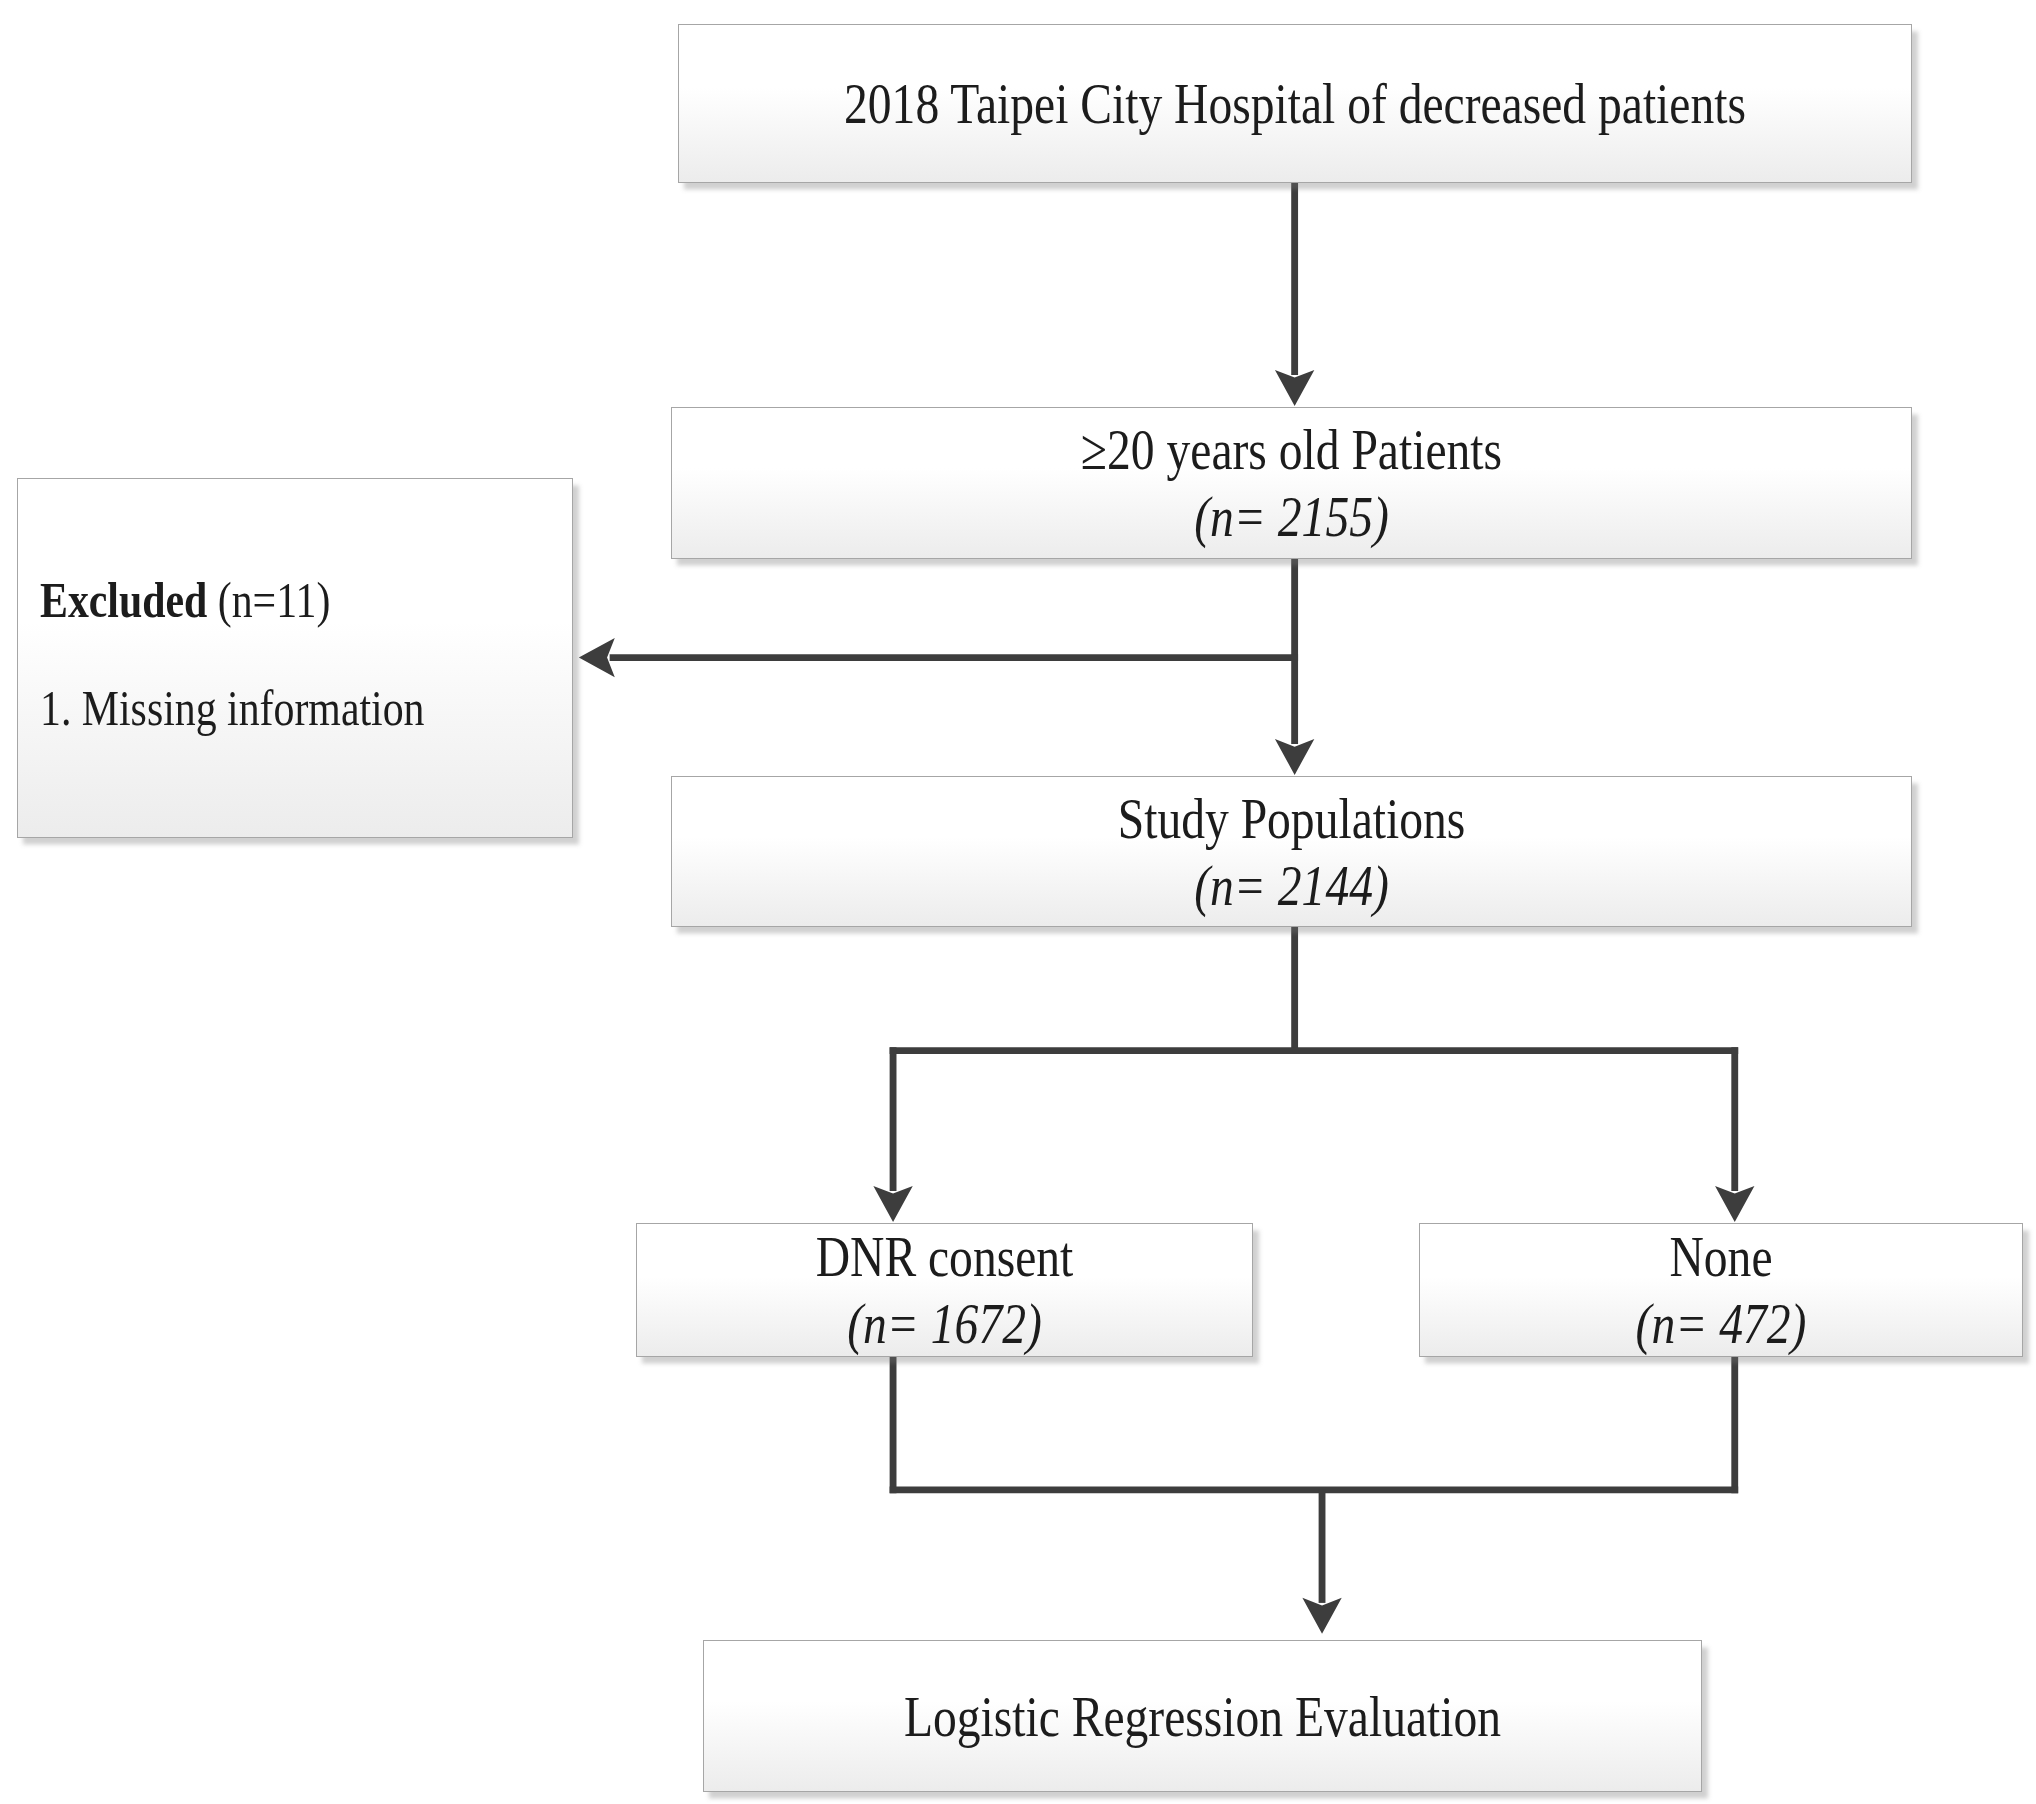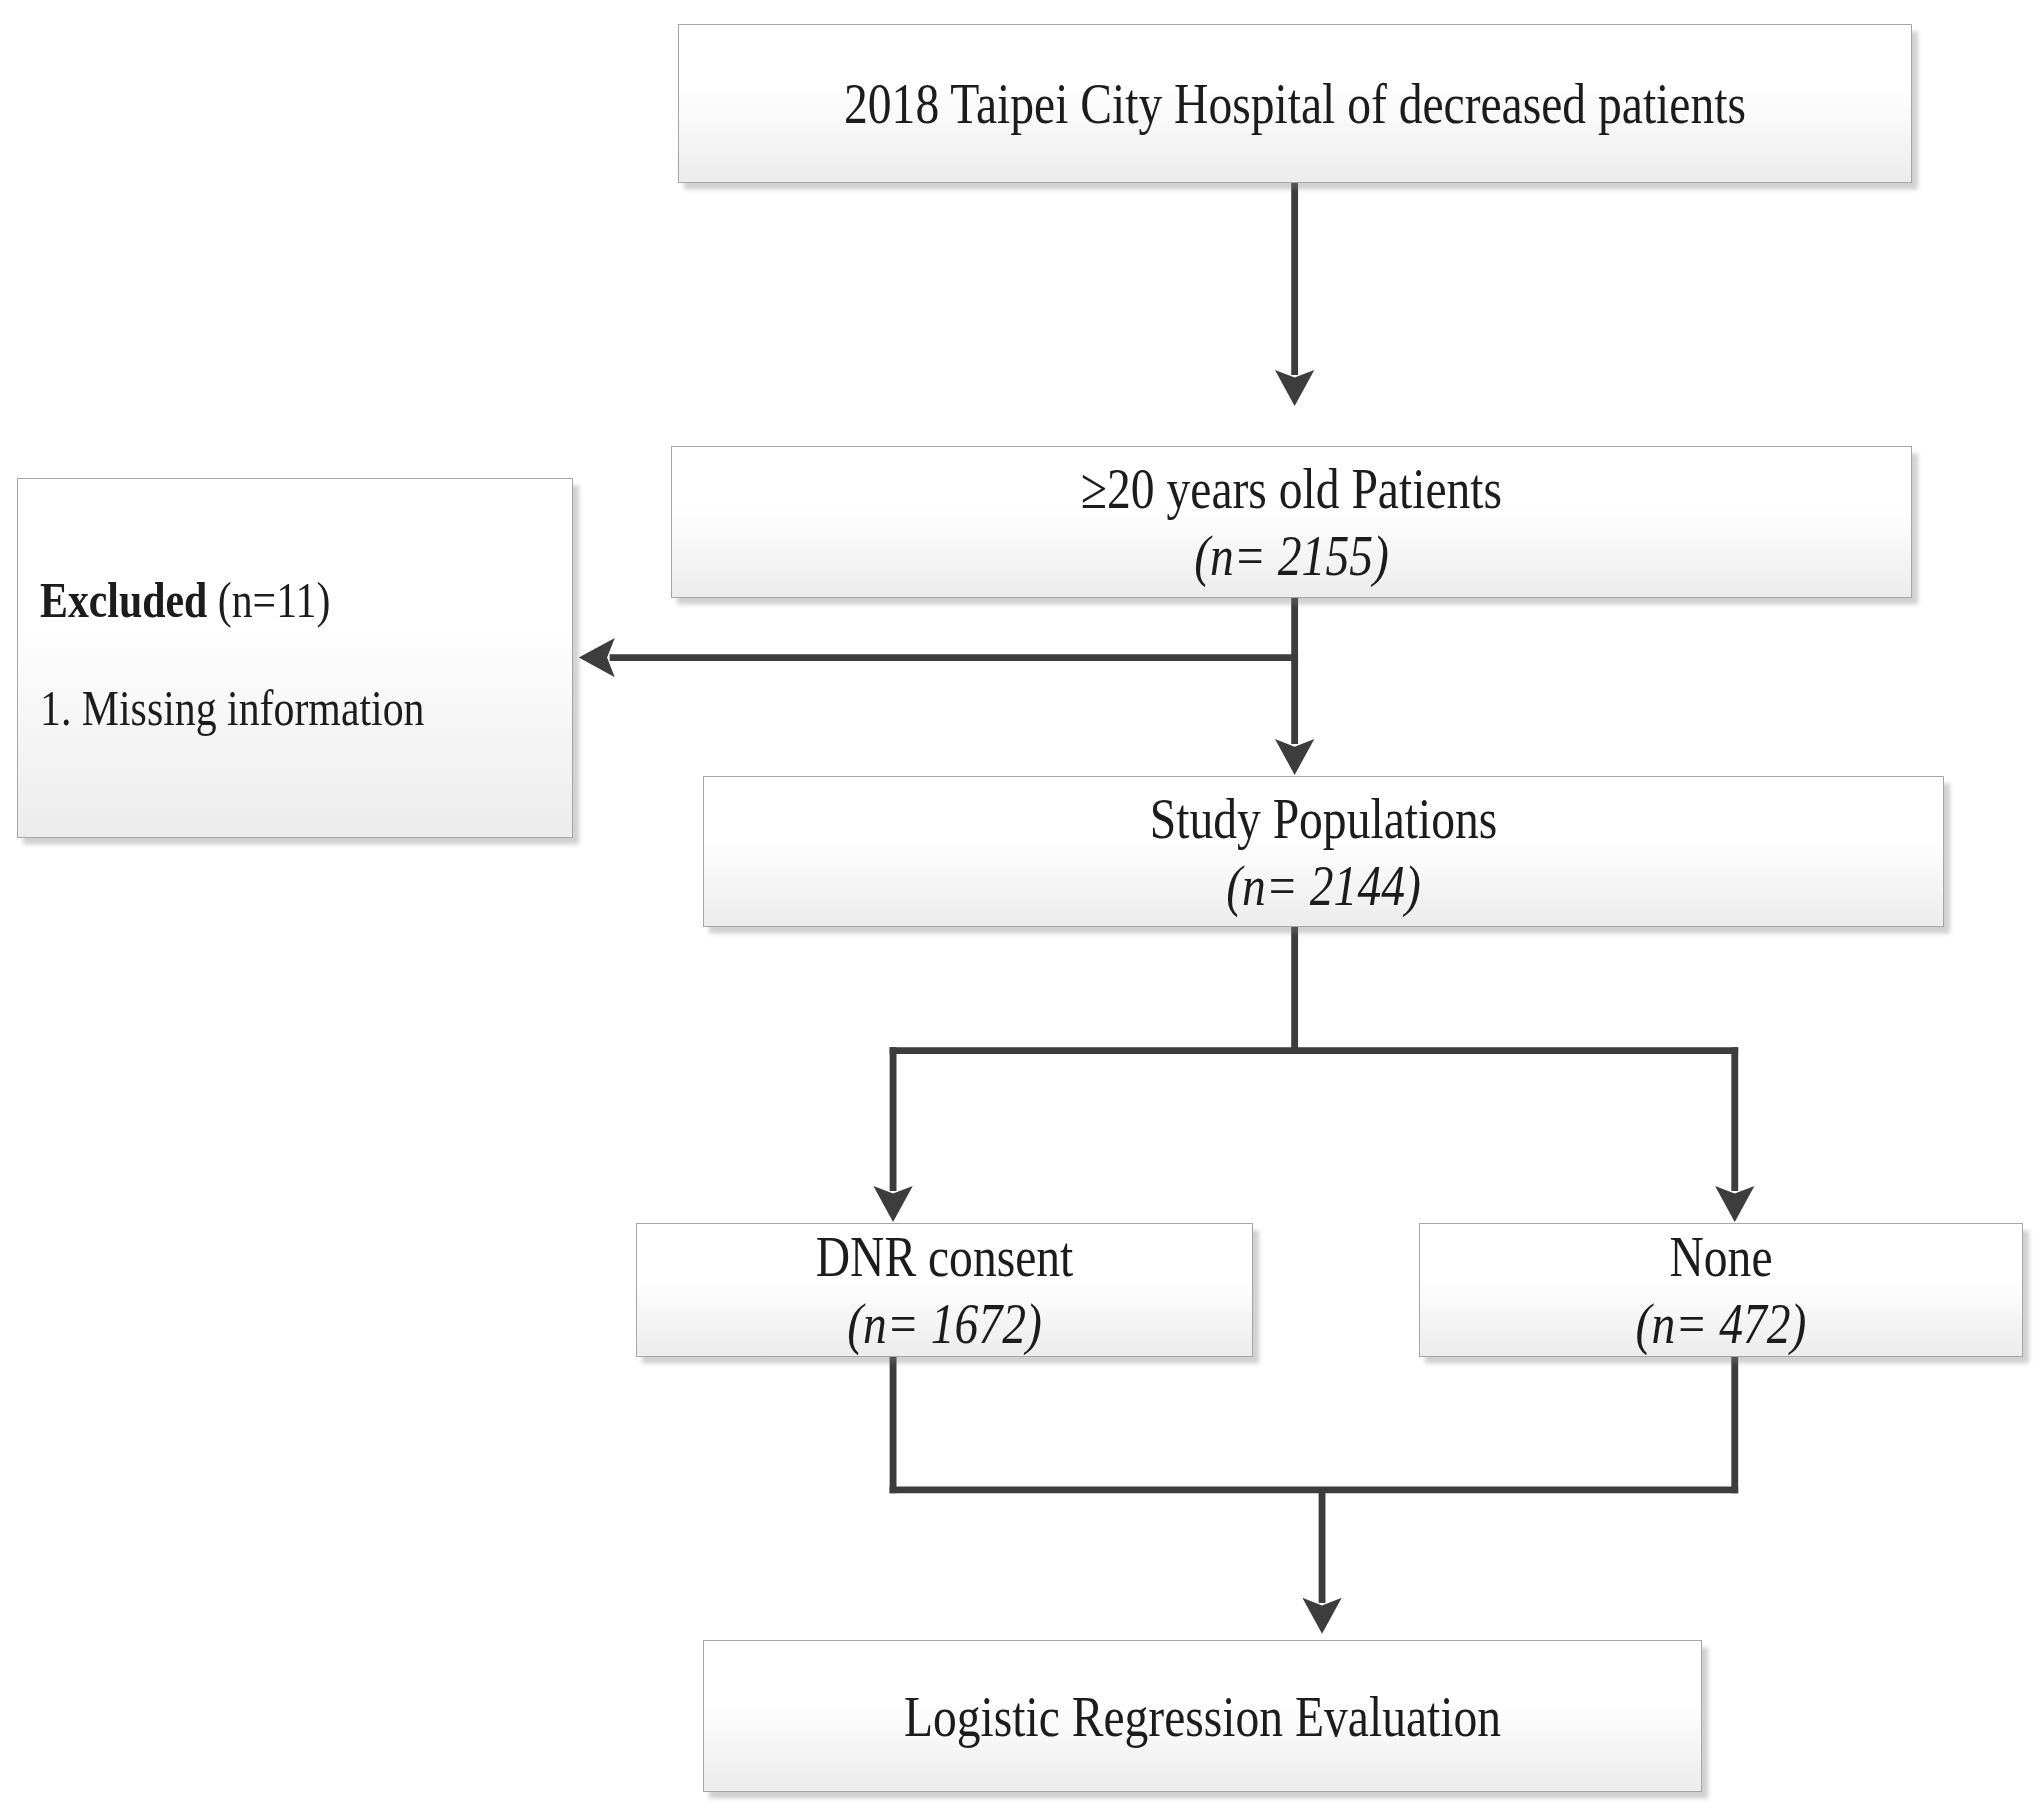--- a/index.html
+++ b/index.html
@@ -43,23 +43,23 @@
   .node.side .line{
     font-size:51px;
     line-height:65px;
     transform:scaleX(0.82);
     transform-origin:0 50%;
   }
   .node.side .line.item{margin-top:43px;}
   .bold{font-weight:bold;}
   
   #node-source  {left:678px;  top:24px;   width:1234px; height:159px;}
-  #node-age     {left:671px;  top:407px;  width:1241px; height:152px;margin-top:39px;}
+  #node-age     {left:671px;  top:407px;  width:1241px; height:152px;}
   #node-excluded{left:17px;   top:478px;  width:556px;  height:360px;}
-  #node-study   {left:703px;  top:776px;  width:1241px; height:151px;}
+  #node-study   {left:671px;  top:776px;  width:1241px; height:151px;}
   #node-dnr     {left:588px;  top:1223px; width:617px;  height:134px;margin-left:48px;}
   #node-none    {left:1419px; top:1223px; width:604px;  height:134px;}
   #node-outcome {left:668px;  top:1640px; width:999px; height:152px;margin-left:35px;}
 </style>
 </head>
 <body>
 
 <div id="canvas">
 
   <svg id="connectors" viewBox="0 0 2379 2108" xmlns="http://www.w3.org/2000/svg">

